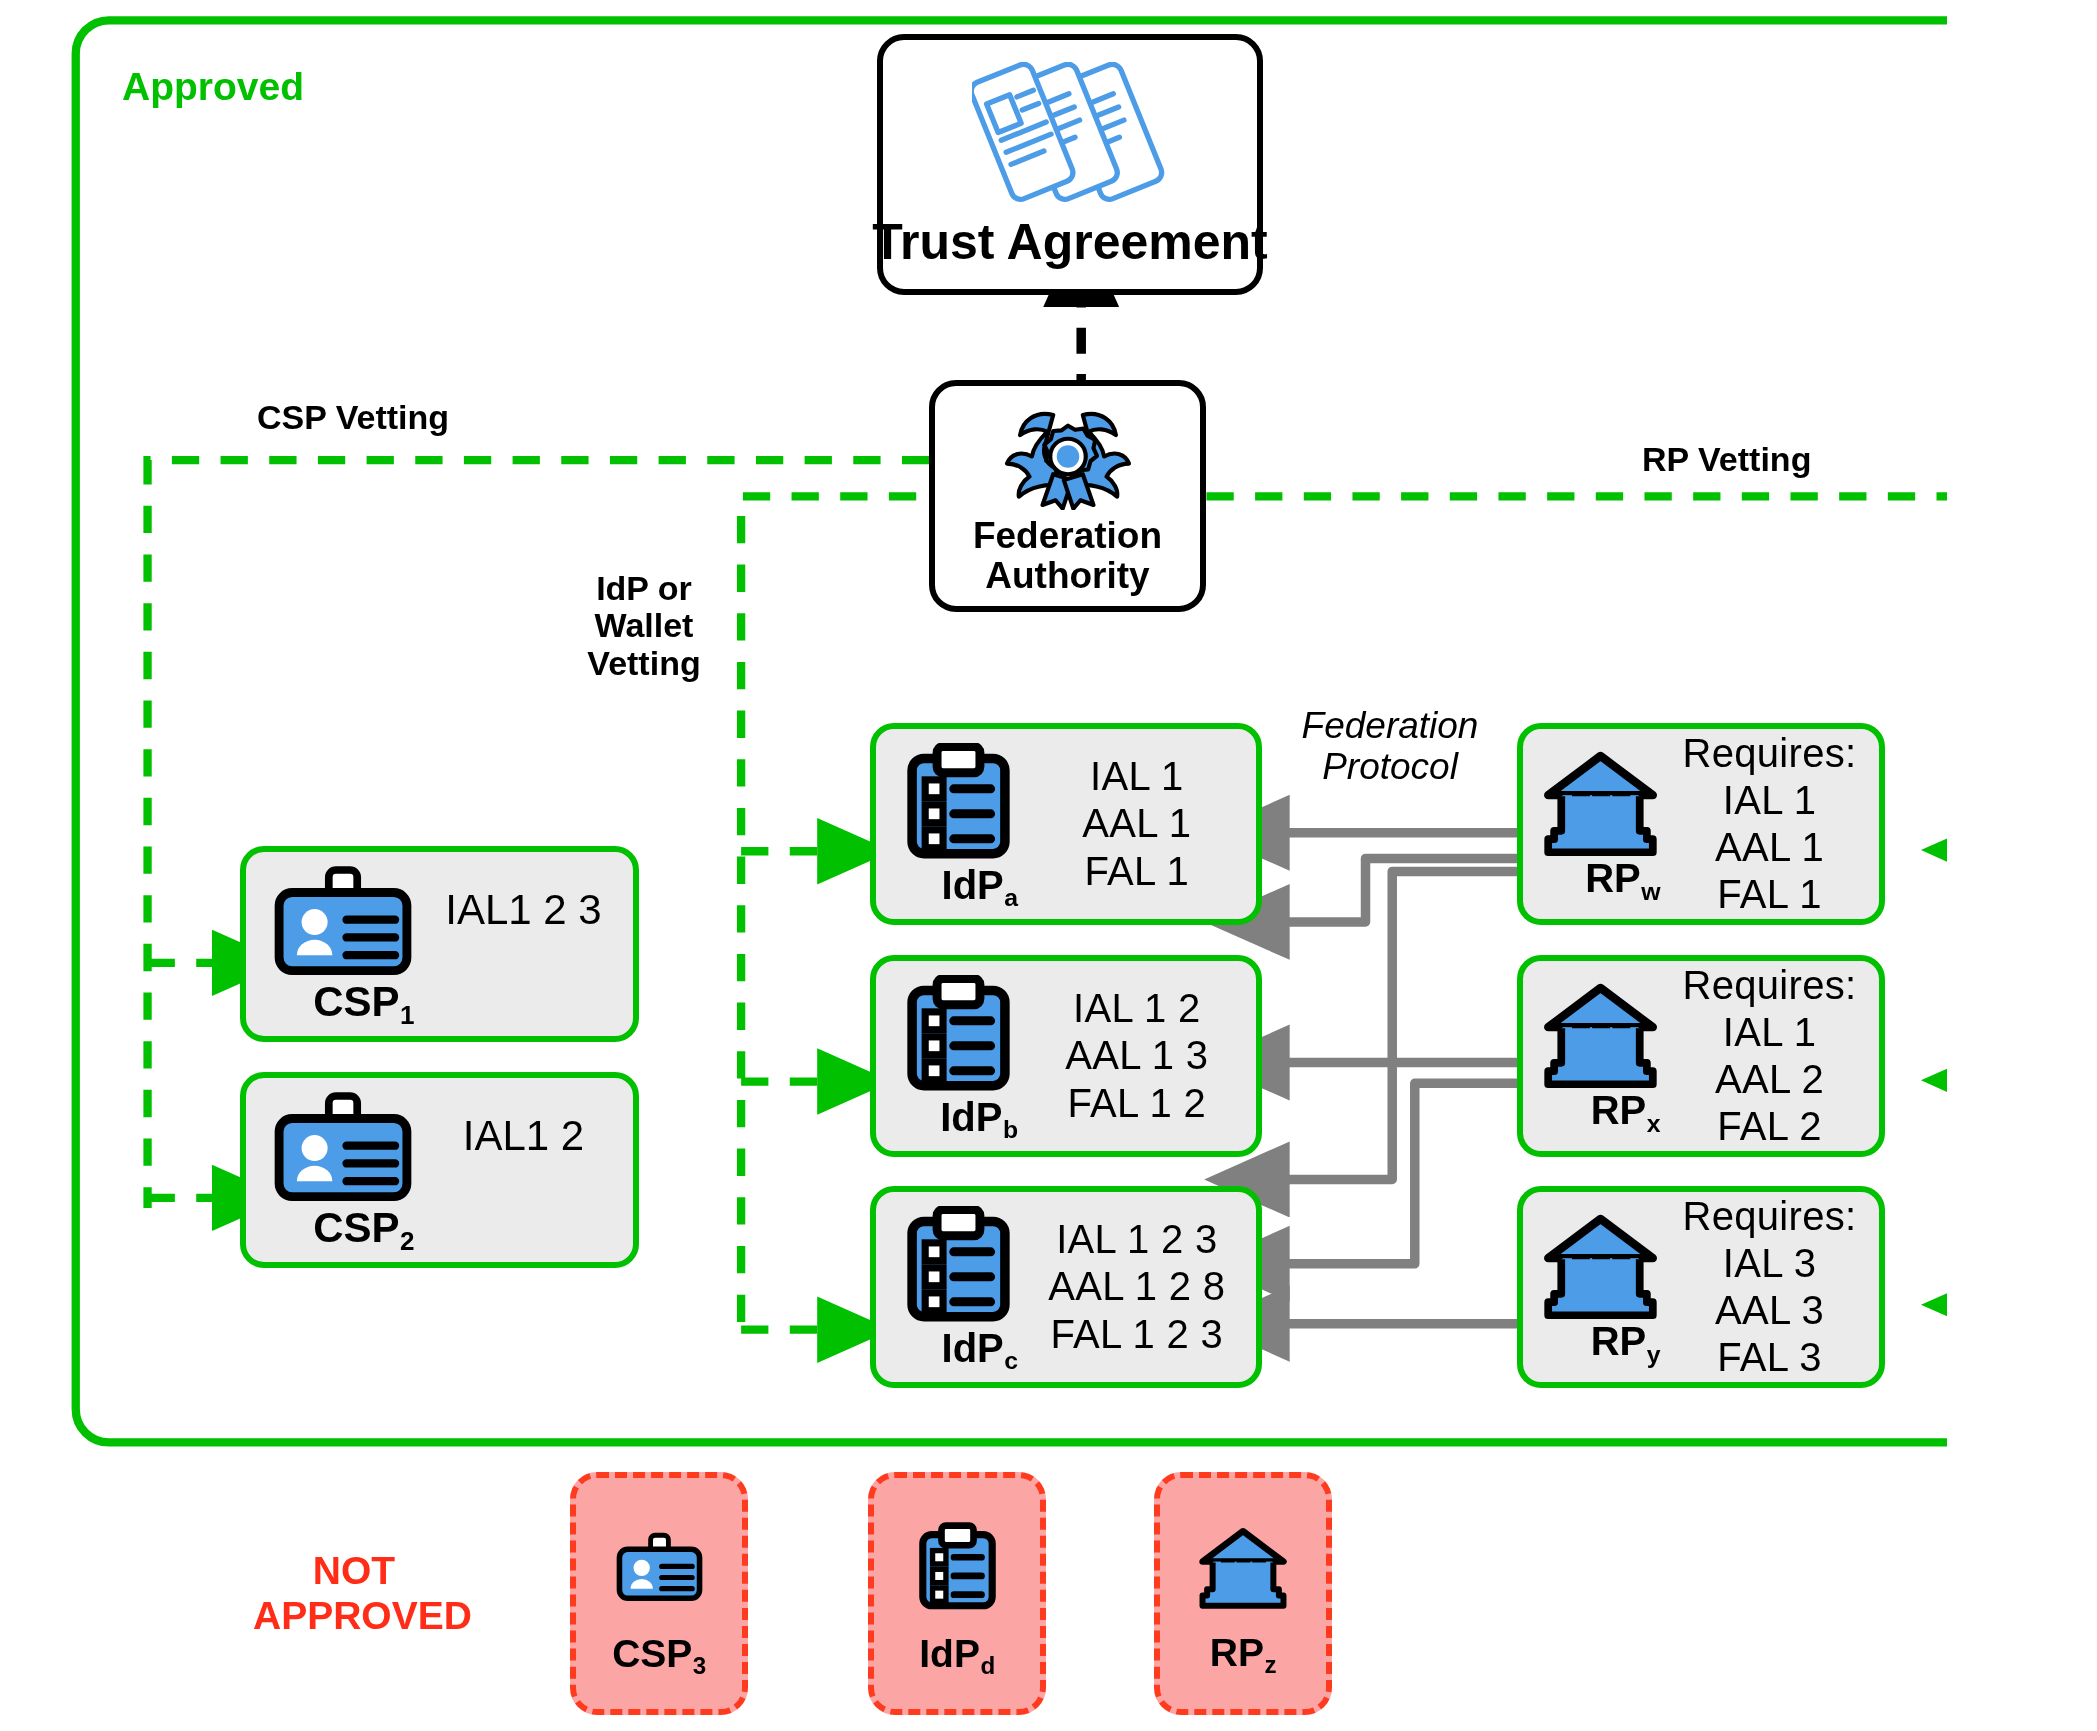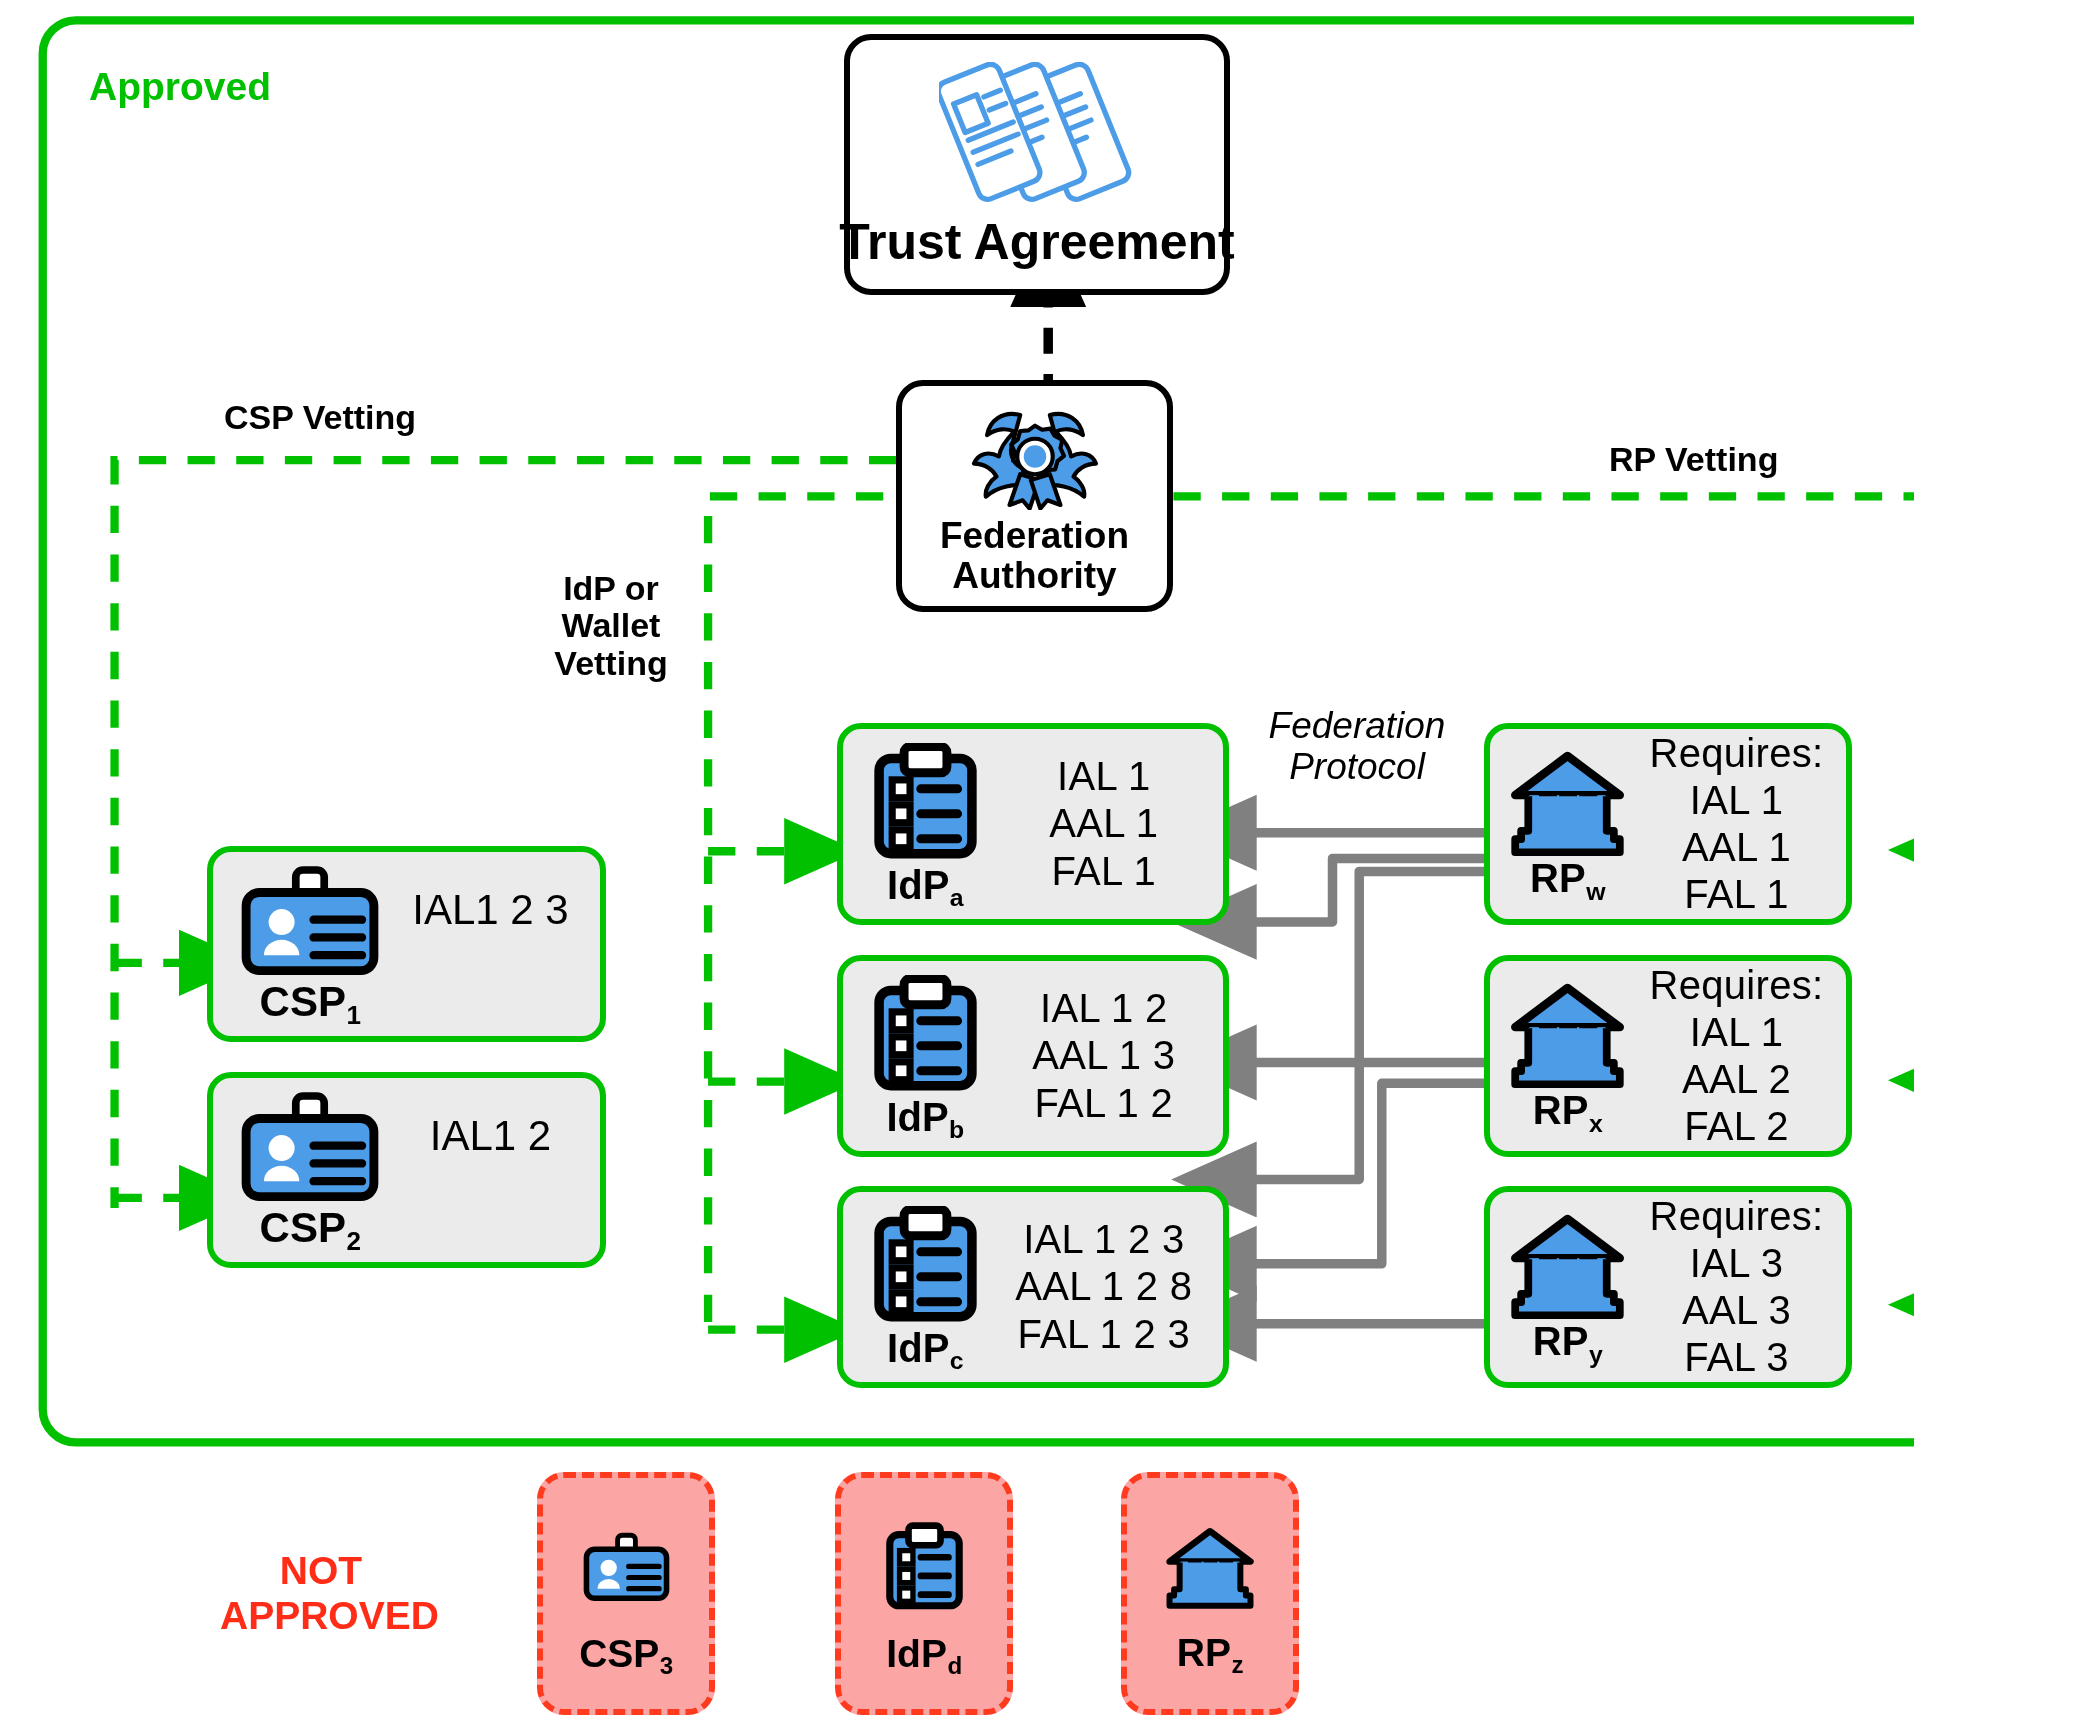--- a/index.html
+++ b/index.html
@@ -4,20 +4,21 @@
 <title>Federation Trust Diagram</title>
 <style>
   html,body{margin:0;padding:0;background:#ffffff;}
   body{font-family:"Liberation Sans", sans-serif;}
   #stage{
     position:relative;
     width:1914px;
     height:1731px;
     background:#ffffff;
     overflow:hidden;
+    margin-left:33px;
   }
   #svgroot{position:absolute;left:0;top:0;width:2097px;height:1731px;}
 
   .node{
     position:absolute;
     box-sizing:border-box;
     border-radius:24px;
     background:#ebebeb;
     border:6.5px solid #00c000;
     display:flex;
@@ -36,21 +37,21 @@
     flex-direction:column;
     justify-content:center;
     align-items:center;
     border-radius:27px;
   }
 
   .icon-wrap{
     flex:0 0 auto;
     display:flex;
     flex-direction:column;
-    align-items:center;
+    align-items:flex-end;
     justify-content:center;
   }
   .icon-wrap svg{display:block;}
 
   .node-caption{
     font-weight:bold;
     color:#000000;
     line-height:1;
     white-space:nowrap;
   }

